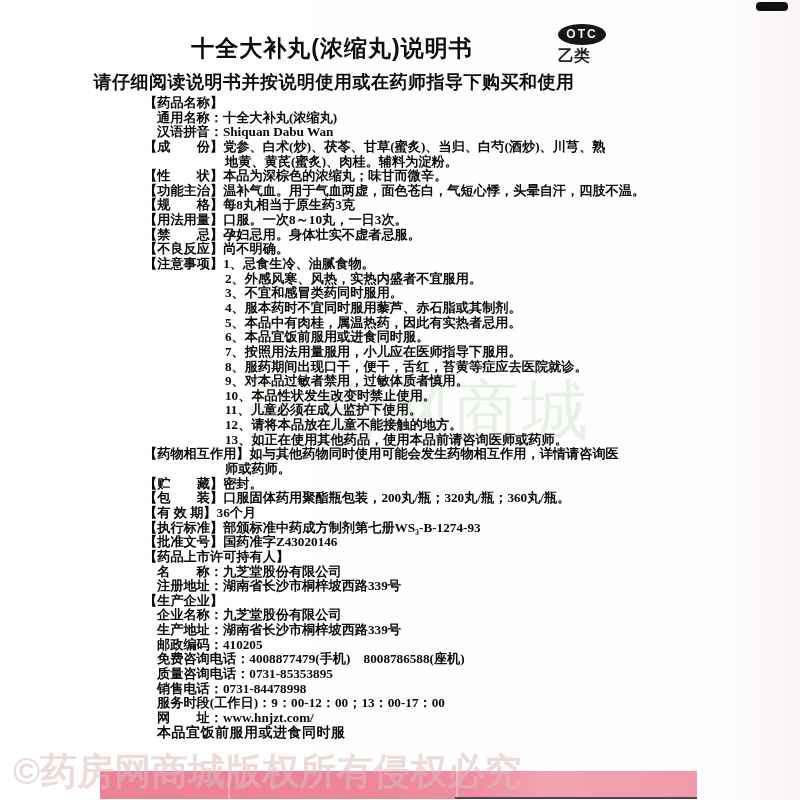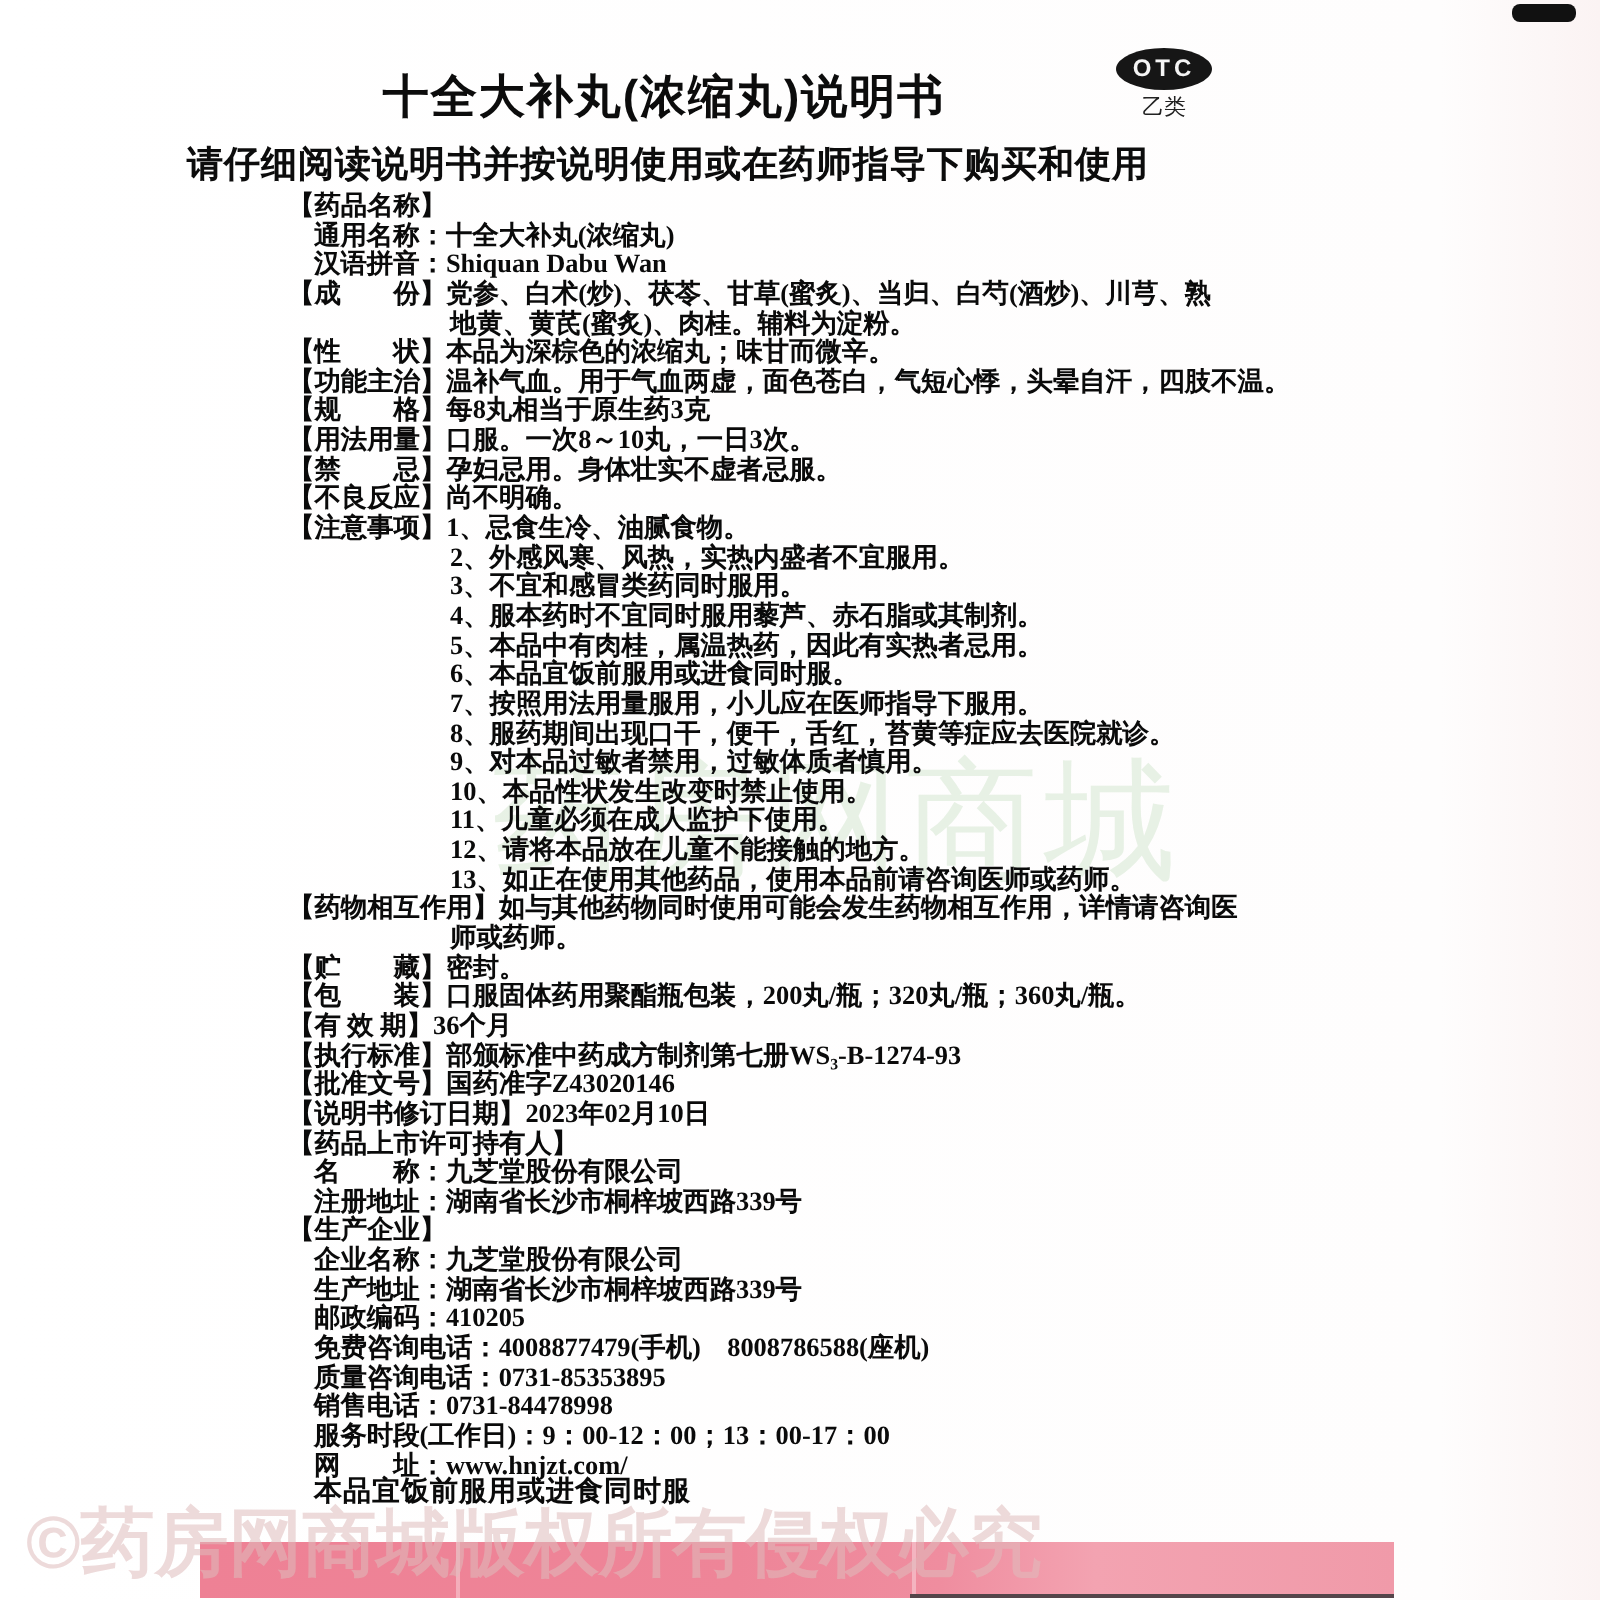--- a/index.html
+++ b/index.html
@@ -21,22 +21,22 @@
     position:absolute;top:70px;left:0;width:668px;text-align:center;
     font-size:18px;font-weight:bold;color:#0c0c0c;letter-spacing:0.5px;
   }
   .otc-seal{
     position:absolute;left:558px;top:24px;width:48px;height:21px;
     background:#161616;border-radius:50%;
     color:#f5f5f5;text-align:center;line-height:21px;
     font-size:12px;font-weight:bold;letter-spacing:2px;
   }
   .otc-class{
-    position:absolute;left:558px;top:46px;width:48px;text-align:center;
-    font-size:11px;font-weight:normal;color:#222;
+    position:absolute;left:558px;top:46px;width:48px;text-align:left;
+    font-size:16px;font-weight:bold;color:#222;
   }
   .corner-mark{
     position:absolute;left:756px;top:2px;width:32px;height:9px;
     background:#111;border-radius:4px;
   }
   
   .leaflet-body{
     position:absolute;left:144px;top:96px;width:540px;
     font-size:13.2px;font-weight:bold;color:#0a0a0a;
     line-height:14.65px;white-space:nowrap;
@@ -114,21 +114,20 @@
       <div class="line i2">11、儿童必须在成人监护下使用。</div>
       <div class="line i2">12、请将本品放在儿童不能接触的地方。</div>
       <div class="line i2">13、如正在使用其他药品，使用本品前请咨询医师或药师。</div>
       <div class="line i0">【药物相互作用】如与其他药物同时使用可能会发生药物相互作用，详情请咨询医</div>
       <div class="line i2">师或药师。</div>
       <div class="line i0">【贮　　藏】密封。</div>
       <div class="line i0">【包　　装】口服固体药用聚酯瓶包装，200丸/瓶；320丸/瓶；360丸/瓶。</div>
       <div class="line i0">【有 效 期】36个月</div>
       <div class="line i0">【执行标准】部颁标准中药成方制剂第七册WS₃-B-1274-93</div>
       <div class="line i0">【批准文号】国药准字Z43020146</div>
-      <div class="line i0">【说明书修订日期】2023年02月10日</div>
       <div class="line i0">【药品上市许可持有人】</div>
       <div class="line i1">名　　称：九芝堂股份有限公司</div>
       <div class="line i1">注册地址：湖南省长沙市桐梓坡西路339号</div>
       <div class="line i0">【生产企业】</div>
       <div class="line i1">企业名称：九芝堂股份有限公司</div>
       <div class="line i1">生产地址：湖南省长沙市桐梓坡西路339号</div>
       <div class="line i1">邮政编码：410205</div>
       <div class="line i1">免费咨询电话：4008877479(手机)　8008786588(座机)</div>
       <div class="line i1">质量咨询电话：0731-85353895</div>
       <div class="line i1">销售电话：0731-84478998</div>

